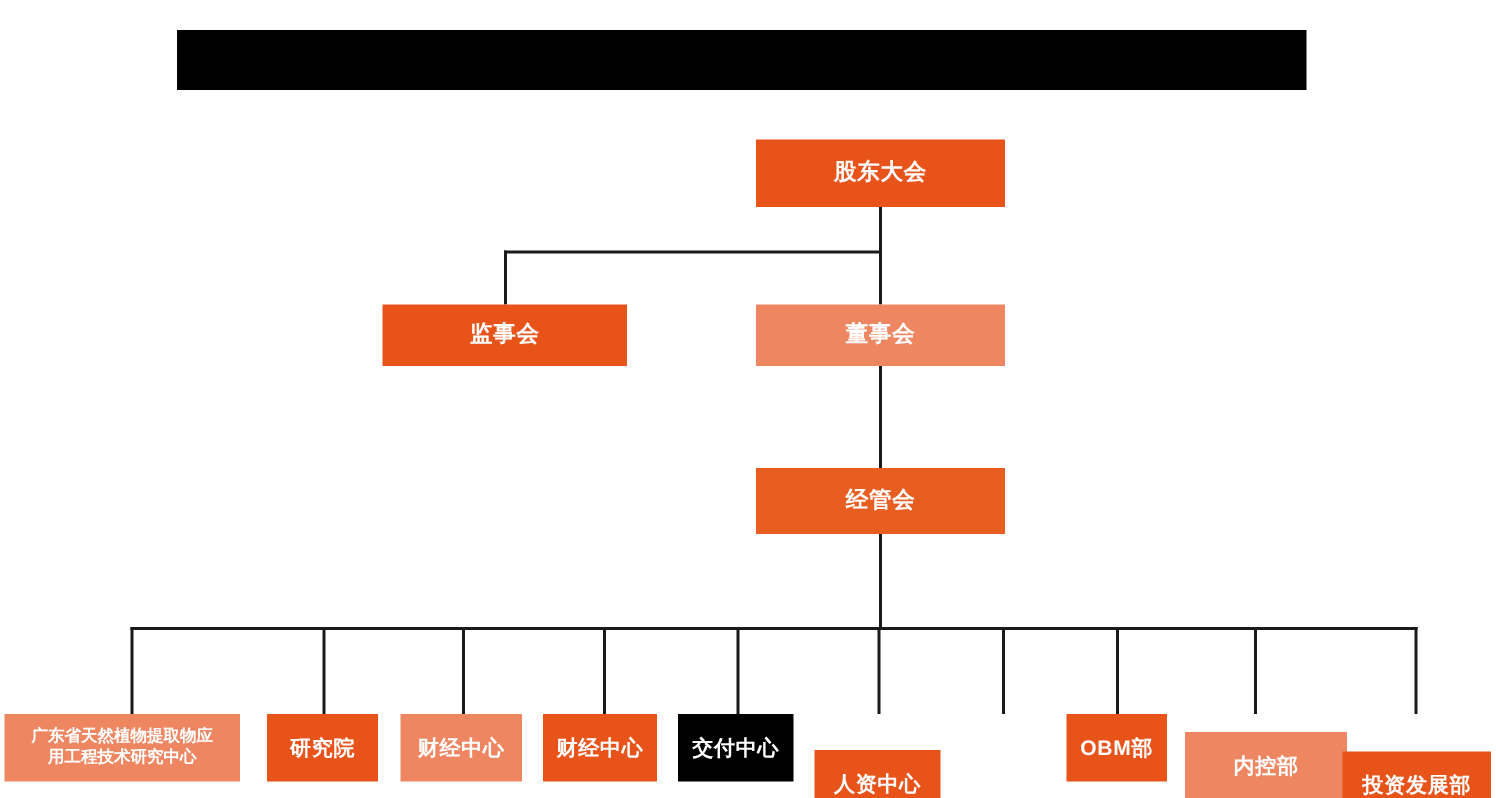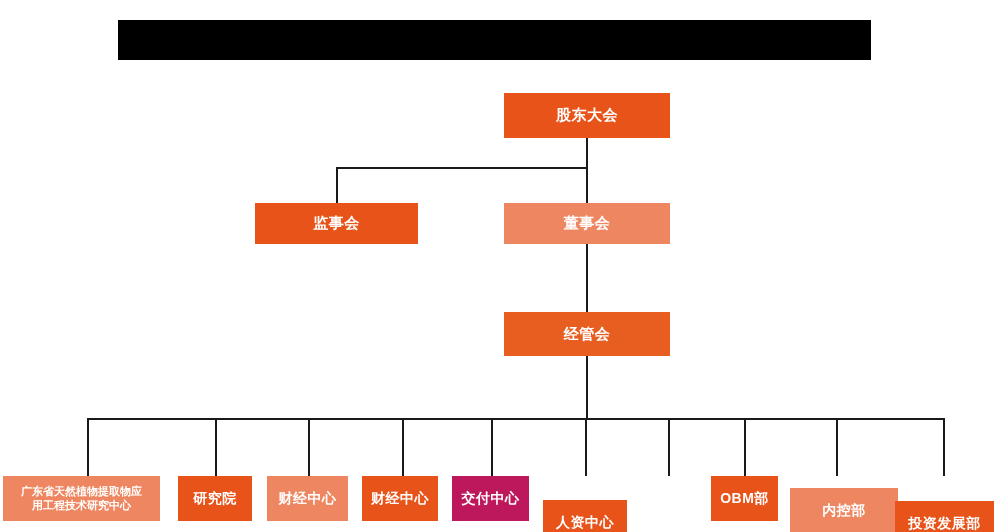--- a/index.html
+++ b/index.html
@@ -104,21 +104,21 @@
 
   <div class="node lvl-dept small-text" style="left:3px; top:476px; width:157px; height:45px; background:#EE8761;">广东省天然植物提取物应
 用工程技术研究中心</div>
 
   <div class="node lvl-dept" style="left:178px; top:476px; width:74px; height:45px; background:#E8531A;">研究院</div>
 
   <div class="node lvl-dept" style="left:267px; top:476px; width:81px; height:45px; background:#EE8761;">财经中心</div>
 
   <div class="node lvl-dept" style="left:362px; top:476px; width:76px; height:45px; background:#E8531A;">财经中心</div>
 
-  <div class="node lvl-dept" style="left:452px; top:476px; width:77px; height:45px; background:#be185d;">交付中心</div>
+  <div class="node lvl-dept" style="left:452px; top:476px; width:77px; height:45px; background:#000000;">交付中心</div>
 
   <div class="node lvl-dept" style="left:543px; top:500px; width:84px; height:45px; background:#E8531A;">人资中心</div>
 
 
   <div class="node lvl-dept" style="left:711px; top:476px; width:67px; height:45px; background:#E8531A;">OBM部</div>
 
   <div class="node lvl-dept" style="left:790px; top:476px; width:108px; height:45px; background:#EE8761;margin-top:12px;">内控部</div>
 
   <div class="node lvl-dept" style="left:895px; top:476px; width:99px; height:45px; background:#E8531A;margin-top:25px;">投资发展部</div>
 

